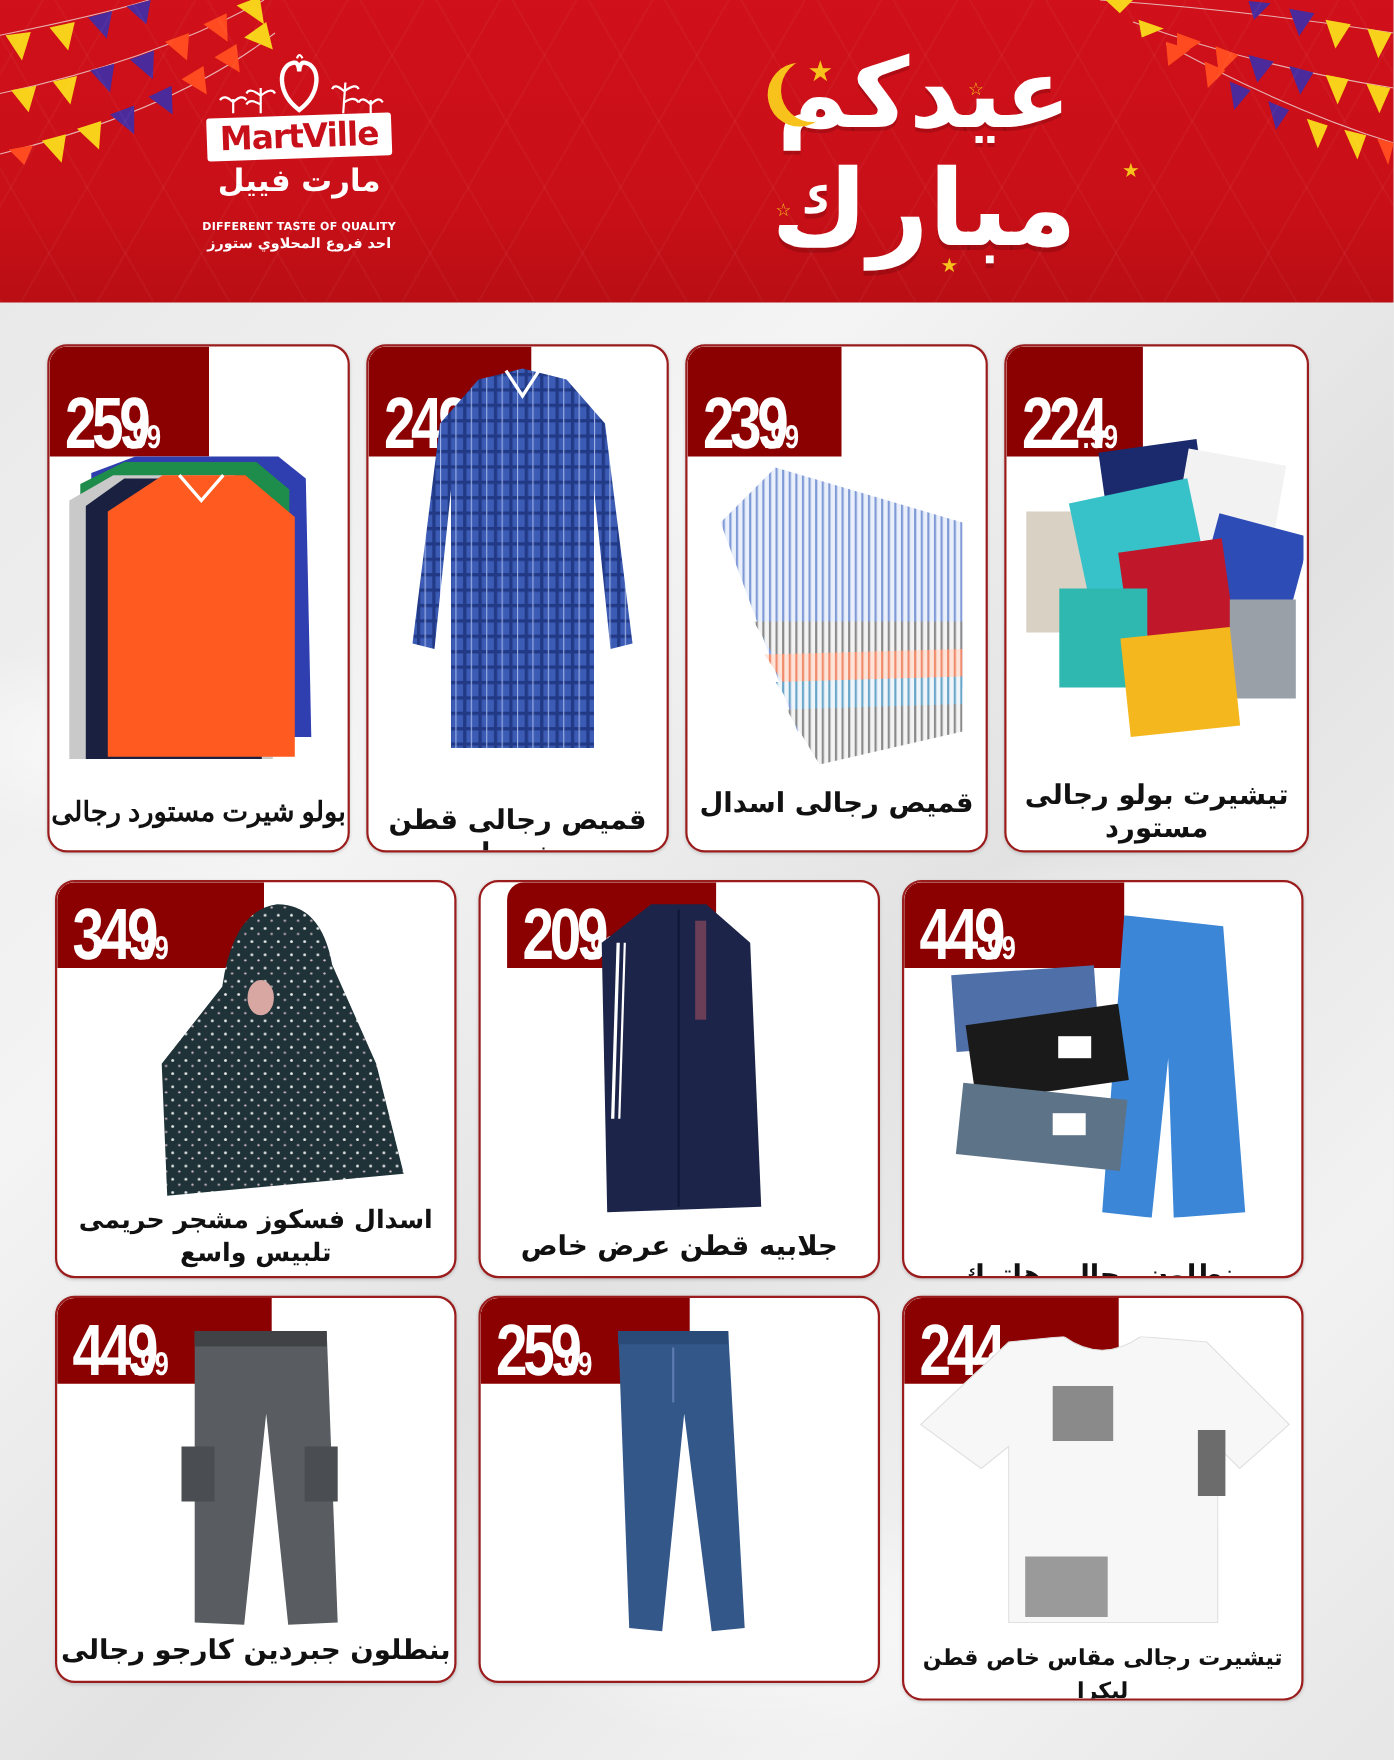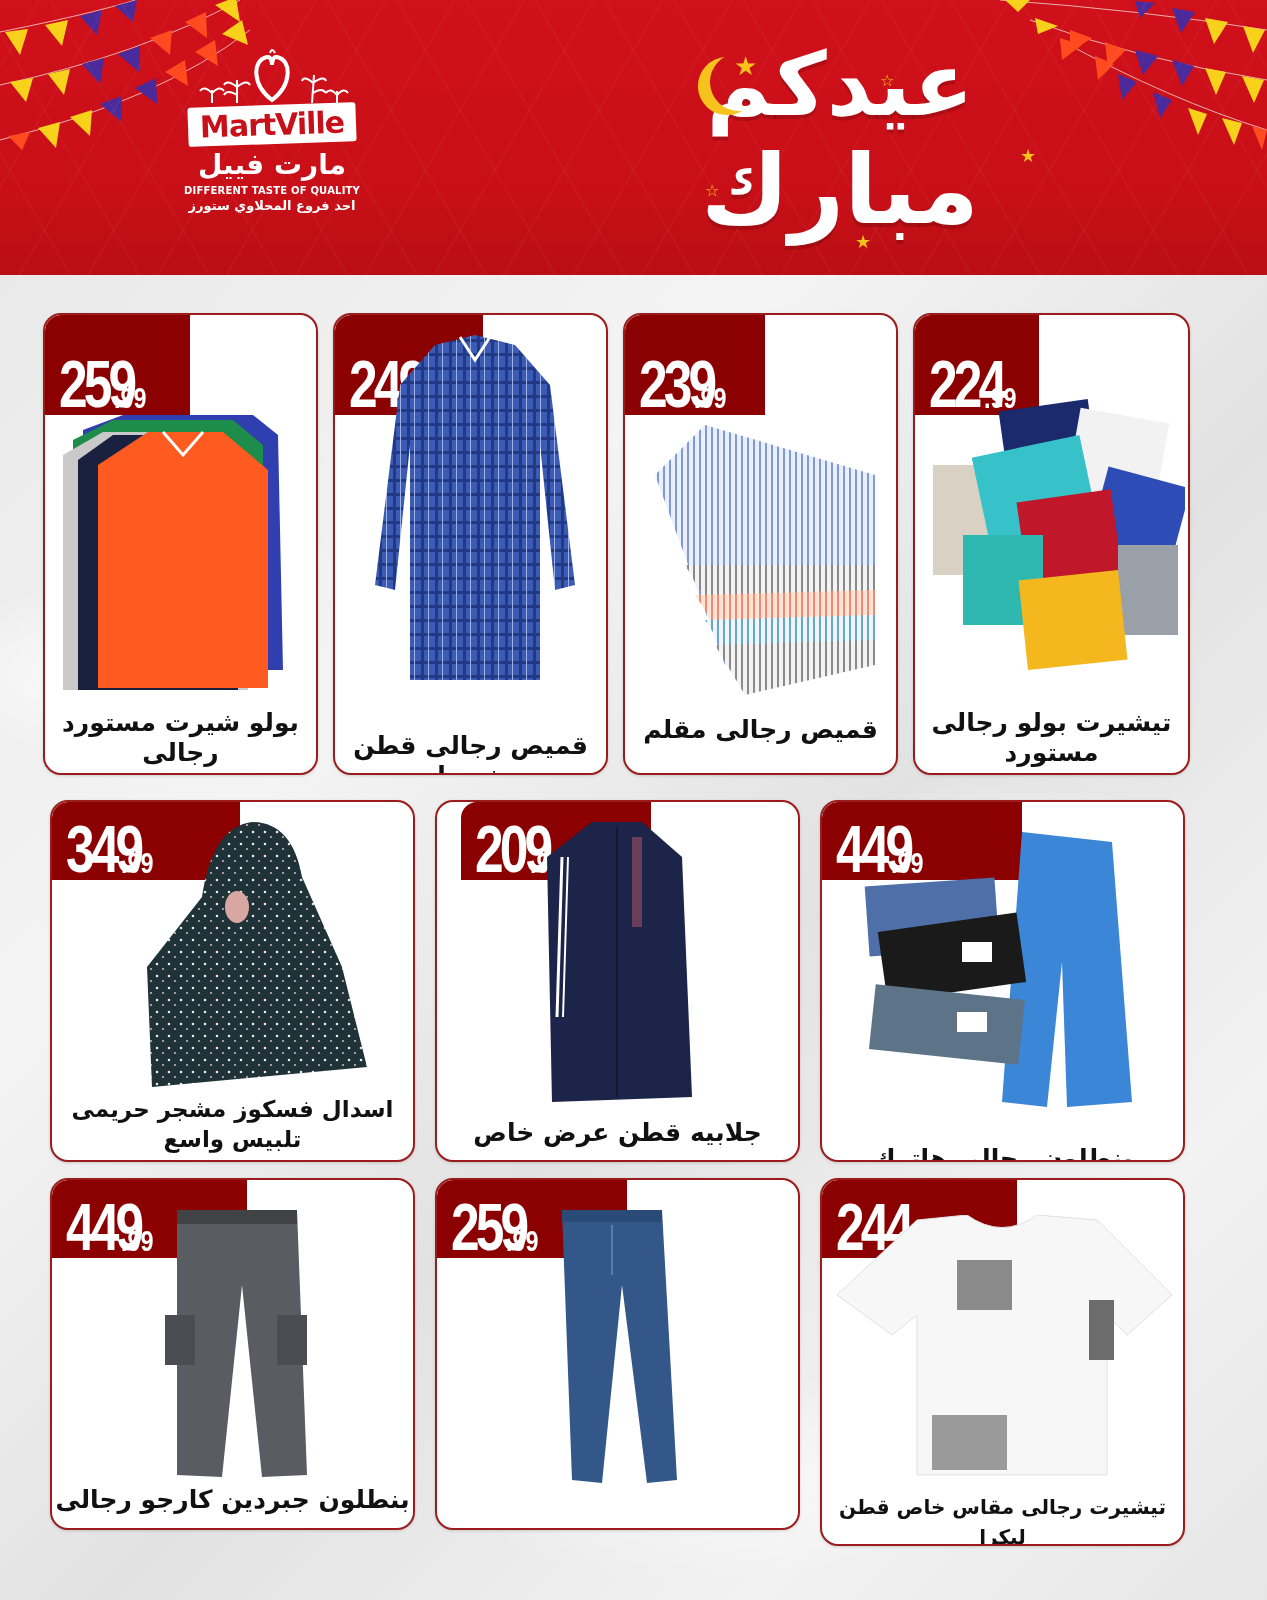--- a/index.html
+++ b/index.html
@@ -38,21 +38,21 @@
     text-align: center; color: #fff; z-index: 2;
   }
   .mv-sprouts { height: 60px; position: relative; }
   .mv-board {
     background: #fff; color: #c8101a; font-weight: bold;
     font-family: "DejaVu Sans", sans-serif; font-size: 30px; letter-spacing: -1px;
     padding: 2px 6px; border-radius: 3px; margin: 0 6px;
     transform: rotate(-2deg);
   }
   .mv-arabic { font-size: 28px; font-weight: bold; margin-top: 4px; }
-  .mv-tag { font-size: 10px; font-weight: bold; margin-top: 4px; letter-spacing: 0.2px; }
+  .mv-tag { font-size: 10px; font-weight: bold; margin-top: 20px; letter-spacing: 0.2px; }
   .mv-branch { font-size: 13px; font-weight: bold; margin-top: 2px; }
 
   .logo-mahalawy {
     position: absolute; left: 375px; top: 55px; width: 180px; height: 180px;
     text-align: center; color: #fff; z-index: 2;
   }
   .mh-mark { height: 80px; position: relative; }
   .mh-arabic { font-size: 34px; font-weight: bold; line-height: 36px; }
   .mh-arabic2 { font-size: 22px; line-height: 24px; letter-spacing: 6px; }
   .mh-en { font-size: 13px; font-weight: bold; letter-spacing: 1px; margin-top: 6px; }
@@ -191,21 +191,21 @@
   <div class="product-img" style="left:8px; top:55px; width:258px; height:325px;">
     <svg width="258" height="325" viewBox="0 0 258 325">
       <path d="M30 60 L70 45 L200 45 L225 65 L230 300 L30 300 Z" fill="#2f3fb0"></path>
       <path d="M20 70 L60 50 L180 50 L210 75 L210 310 L20 310 Z" fill="#1e8c4a"></path>
       <path d="M10 85 L50 62 L160 62 L195 90 L195 320 L10 320 Z" fill="#c9c9c9"></path>
       <path d="M25 90 L60 65 L150 65 L185 95 L185 320 L25 320 Z" fill="#1a2140"></path>
       <path d="M45 95 L95 62 L170 62 L215 100 L215 318 L45 318 Z" fill="#ff5a1f"></path>
       <path d="M110 62 L130 85 L150 62" stroke="#fff" stroke-width="3" fill="none"></path>
     </svg>
   </div>
-  <div class="product-name" style="top:393px;">بولو شيرت مستورد رجالى</div>
+  <div class="product-name" style="top:409px;font-family:Liberation Serif, serif;">بولو شيرت مستورد رجالى</div>
 </div>
 
 <div class="card" style="left:333px; top:313px; width:275px; height:462px;">
   <div class="price-tag" style="width:148px; height:100px;">
     <span class="price-int">249</span>
       <span class="price-dec">.99</span>
   </div>
   <div class="product-img" style="left:30px; top:10px; width:220px; height:375px;">
     <svg width="220" height="375" viewBox="0 0 220 375">
       <defs>
@@ -248,21 +248,21 @@
             <rect width="2" height="6" fill="#6aa6c8"></rect>
           </pattern>
       </defs>
       <path d="M10 60 L60 10 L230 60 L230 210 L80 250 Z" fill="url(#stripe1)"></path>
       <path d="M40 150 L230 150 L230 175 L70 200 Z" fill="url(#stripe2)"></path>
       <path d="M50 180 L230 175 L230 200 L80 225 Z" fill="url(#stripe3)"></path>
       <path d="M60 205 L230 200 L230 225 L90 250 Z" fill="url(#stripe4)"></path>
       <path d="M70 230 L230 225 L230 250 L100 280 Z" fill="url(#stripe2)"></path>
     </svg>
   </div>
-  <div class="product-name" style="top:400px;">قميص رجالى مقلم</div>
+  <div class="product-name" style="top:400px;">قميص رجالى اسدال</div>
 </div>
 
 <div class="card" style="left:913px; top:313px; width:277px; height:462px;">
   <div class="price-tag" style="width:124px; height:100px;">
     <span class="price-int">224</span>
       <span class="price-dec">.99</span>
   </div>
   <div class="product-img" style="left:8px; top:80px; width:262px; height:290px;">
     <svg width="262" height="290" viewBox="0 0 262 290">
       <rect x="80" y="10" width="90" height="70" fill="#1a2a6c" transform="rotate(-8 125 45)"></rect>

